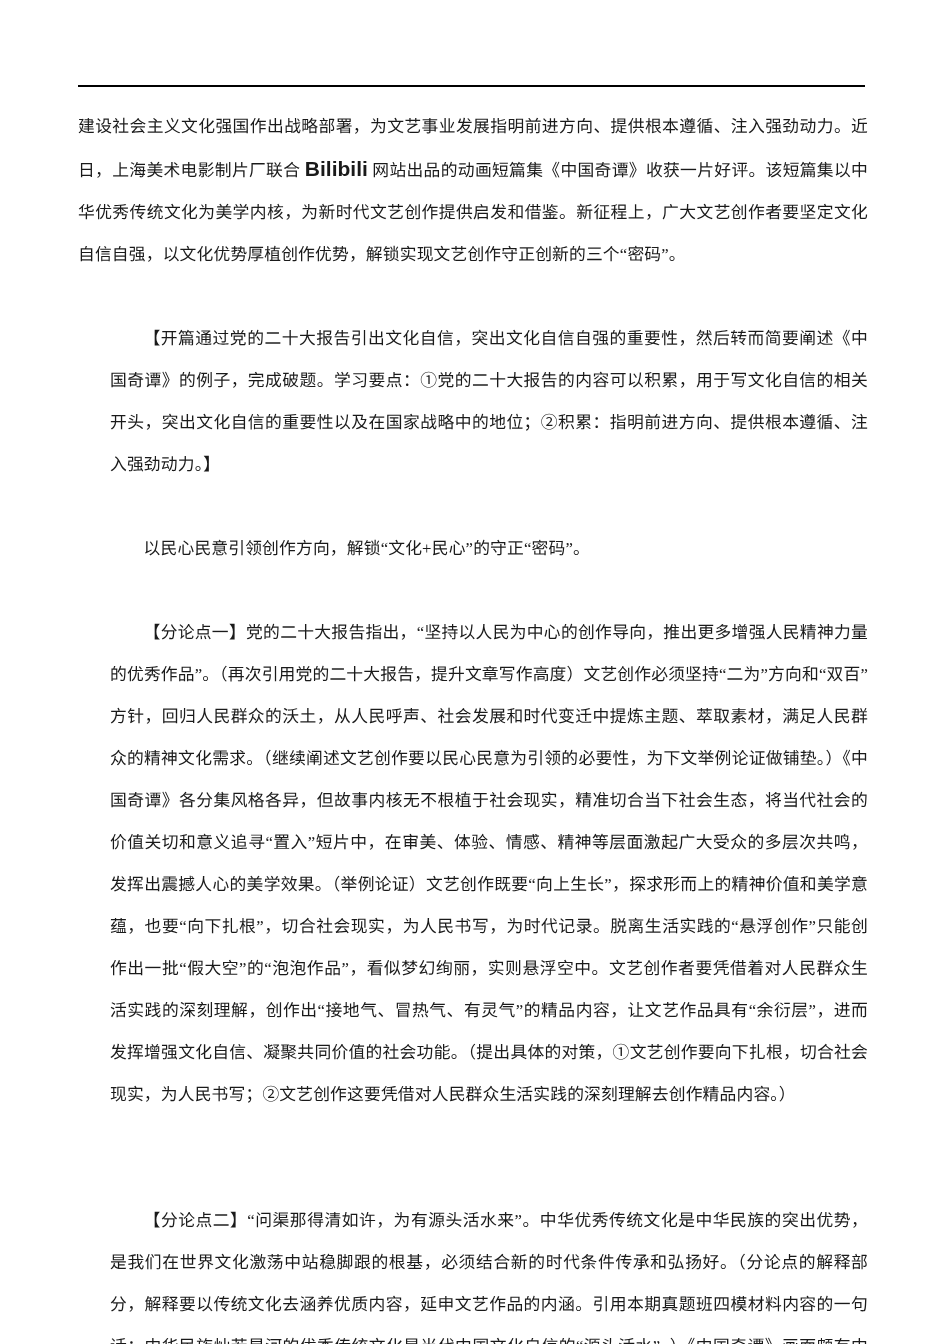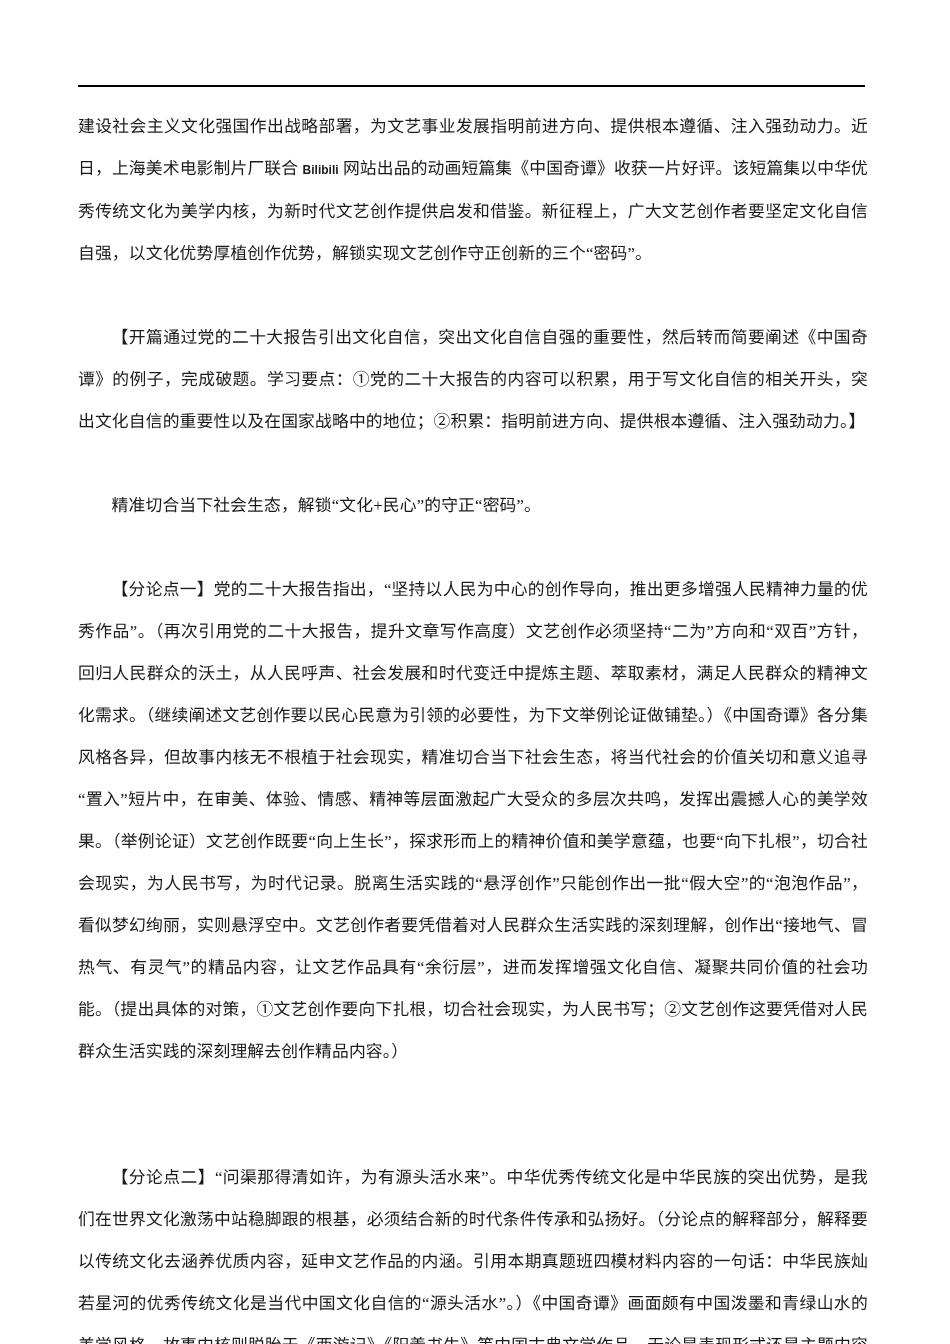--- a/index.html
+++ b/index.html
@@ -39,49 +39,50 @@
     line-height: 42px;
     color: #1a1a1a;
     text-align: justify;
     text-justify: inter-ideograph;
     letter-spacing: 0.15px;
     word-break: break-all;
     font-family: "Liberation Serif", "DejaVu Serif", serif;
   }
   .para.indent {
     text-indent: 2em;
+    margin-left: 32px;
   }
   .spacer {
     height: 42px;
   }
   .latin-bold {
     font-family: "Liberation Sans", "DejaVu Sans", sans-serif;
     font-weight: bold;
-    font-size: 12px;
+    font-size: 21px;
     letter-spacing: 0;
   }
 </style>
 </head>
 <body>
 
 <div class="page">
 
   <div class="header-rule"></div>
 
   <div class="content">
 
     <p class="para">建设社会主义文化强国作出战略部署，为文艺事业发展指明前进方向、提供根本遵循、注入强劲动力。近日，上海美术电影制片厂联合 <span class="latin-bold">Bilibili</span> 网站出品的动画短篇集《中国奇谭》收获一片好评。该短篇集以中华优秀传统文化为美学内核，为新时代文艺创作提供启发和借鉴。新征程上，广大文艺创作者要坚定文化自信自强，以文化优势厚植创作优势，解锁实现文艺创作守正创新的三个“密码”。</p>
 
     <div class="spacer"></div>
 
     <p class="para indent">【开篇通过党的二十大报告引出文化自信，突出文化自信自强的重要性，然后转而简要阐述《中国奇谭》的例子，完成破题。学习要点：①党的二十大报告的内容可以积累，用于写文化自信的相关开头，突出文化自信的重要性以及在国家战略中的地位；②积累：指明前进方向、提供根本遵循、注入强劲动力。】</p>
 
     <div class="spacer"></div>
 
-    <p class="para indent">精准切合当下社会生态，解锁“文化+民心”的守正“密码”。</p>
+    <p class="para indent">以民心民意引领创作方向，解锁“文化+民心”的守正“密码”。</p>
 
     <div class="spacer"></div>
 
     <p class="para indent">【分论点一】党的二十大报告指出，“坚持以人民为中心的创作导向，推出更多增强人民精神力量的优秀作品”。（再次引用党的二十大报告，提升文章写作高度）文艺创作必须坚持“二为”方向和“双百”方针，回归人民群众的沃土，从人民呼声、社会发展和时代变迁中提炼主题、萃取素材，满足人民群众的精神文化需求。（继续阐述文艺创作要以民心民意为引领的必要性，为下文举例论证做铺垫。）《中国奇谭》各分集风格各异，但故事内核无不根植于社会现实，精准切合当下社会生态，将当代社会的价值关切和意义追寻“置入”短片中，在审美、体验、情感、精神等层面激起广大受众的多层次共鸣，发挥出震撼人心的美学效果。（举例论证）文艺创作既要“向上生长”，探求形而上的精神价值和美学意蕴，也要“向下扎根”，切合社会现实，为人民书写，为时代记录。脱离生活实践的“悬浮创作”只能创作出一批“假大空”的“泡泡作品”，看似梦幻绚丽，实则悬浮空中。文艺创作者要凭借着对人民群众生活实践的深刻理解，创作出“接地气、冒热气、有灵气”的精品内容，让文艺作品具有“余衍层”，进而发挥增强文化自信、凝聚共同价值的社会功能。（提出具体的对策，①文艺创作要向下扎根，切合社会现实，为人民书写；②文艺创作这要凭借对人民群众生活实践的深刻理解去创作精品内容。）</p>
 
     <div class="spacer"></div>
 
 
     <div class="spacer"></div>
 

